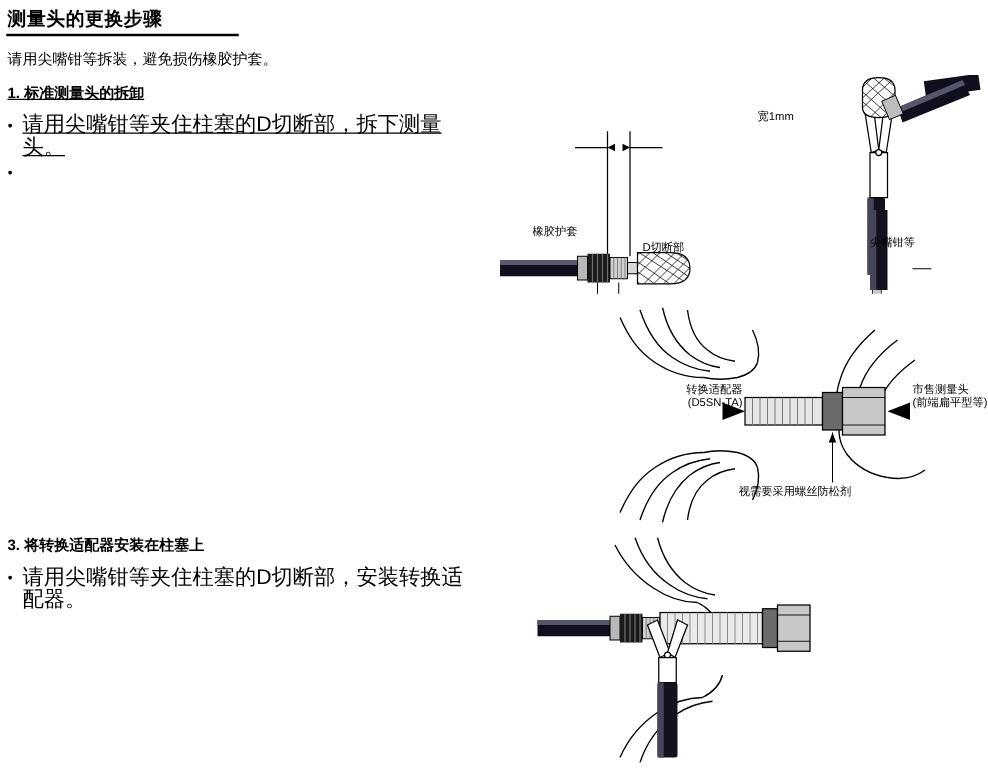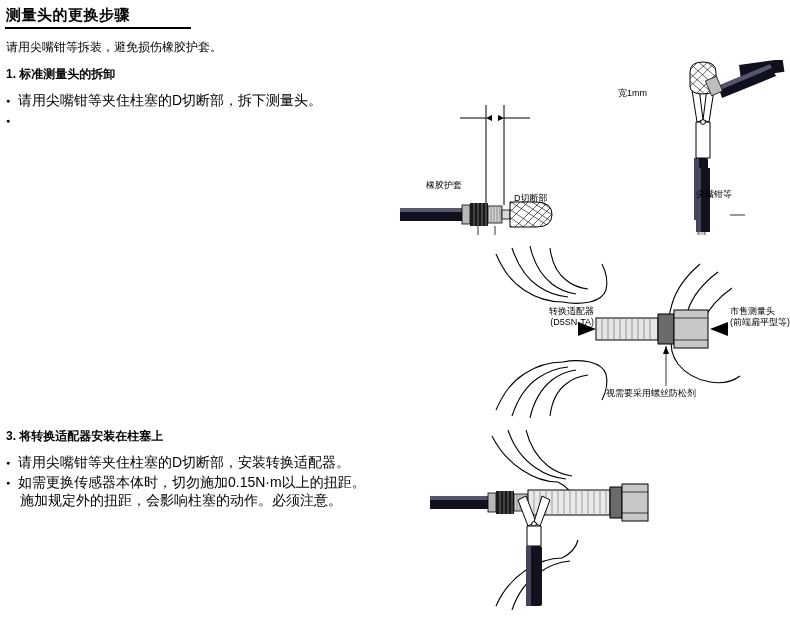--- a/index.html
+++ b/index.html
@@ -50,40 +50,40 @@
     position: absolute;
     left: 6px;
     width: 380px;
   }
   .sec-head {
     font-size: 12px;
     font-weight: bold;
     margin-bottom: 8px;
   }
   .bullet {
-    font-size: 14px;
+    font-size: 17px;
     line-height: 18px;
     margin-bottom: 2px;
     padding-left: 12px;
     position: relative;
   }
   .bullet::before {
     content: "\25CF";
     position: absolute;
     left: 0;
     top: 0;
     font-size: 7px;
     line-height: 19px;
   }
   .bullet .cont {
     display: block;
     padding-left: 2px;
   }
 
-  #sec1 { top: 66px; }
+  #sec1 { top: 66px; text-decoration: underline; }
   #sec2 { top: 246px; }
   #sec3 { top: 428px; }
 
   
   .figure {
     position: absolute;
   }
   #fig1 { left: 400px; top: 60px;  width: 386px; height: 170px; }
   #fig2 { left: 400px; top: 246px; width: 386px; height: 172px; }
   #fig3 { left: 400px; top: 430px; width: 386px; height: 180px; }
@@ -114,24 +114,20 @@
     </div>
     <div class="bullet">
     </div>
   </div>
 
 
   <div class="section" id="sec3">
     <div class="sec-head">3. 将转换适配器安装在柱塞上</div>
     <div class="bullet">
       <span>请用尖嘴钳等夹住柱塞的D切断部，安装转换适配器。</span>
-    </div>
-    <div class="bullet">
-      <span>如需更换传感器本体时，切勿施加0.15N·m以上的扭距。</span>
-      <span class="cont">施加规定外的扭距，会影响柱塞的动作。必须注意。</span>
     </div>
   </div>
 
   <div class="figure" id="fig1">
     <svg width="386" height="175" viewBox="0 0 386 175">
 
       <g stroke="#000" stroke-width="1" fill="none">
         <line x1="86" y1="45" x2="86" y2="145"></line>
         <line x1="104" y1="45" x2="104" y2="145"></line>
         <line x1="60" y1="58" x2="86" y2="58"></line>
@@ -246,21 +242,21 @@
       <g transform="translate(0,0)">
         <path d="M318,26 L370,4 L376,16 L322,38 Z" fill="#0f0f1e"></path>
         <path d="M318,26 L370,4 L372,8 L320,30 Z" fill="#55556b"></path>
         <rect x="308" y="18" width="12" height="16" fill="#bdbdbd" stroke="#000" stroke-width="0.7" transform="rotate(-23 314 26)"></rect>
       </g>
 
       <path d="M296,108 L310,108 L310,172 L296,172 Z" fill="#12121f"></path>
       <path d="M296,108 L301,108 L301,172 L296,172 Z" fill="#45455a"></path>
     </svg>
 
-    <div class="fig-label" style="left:218px; top:28px;">宽1mm</div>
+    <div class="fig-label" style="left:206px; top:28px;">宽1mm</div>
     <div class="fig-label" style="left:26px; top:120px;">橡胶护套</div>
     <div class="fig-label" style="left:74px; top:133px;padding-left:40px;">D切断部</div>
     <div class="fig-label" style="left:296px; top:129px;">尖嘴钳等</div>
   </div>
 
   <div class="figure" id="fig2">
     <svg width="386" height="172" viewBox="0 0 386 172">
 
       <g fill="none" stroke="#000" stroke-width="1.1">
         <path d="M96,8 C104,26 112,36 124,44 C136,52 150,56 163,56"></path>
@@ -313,21 +309,21 @@
       </g>
 
       <line x1="266" y1="100" x2="266" y2="140" stroke="#000" stroke-width="0.8"></line>
       <polygon points="266,100 263,108 269,108" fill="#000"></polygon>
     </svg>
 
     <div class="fig-label r" style="left:84px; top:60px; width:110px;">转换适配器</div>
     <div class="fig-label r" style="left:84px; top:71px; width:110px;">(D5SN-TA)</div>
     <div class="fig-label" style="left:330px; top:60px;">市售测量头</div>
     <div class="fig-label" style="left:330px; top:71px;">(前端扁平型等)</div>
-    <div class="fig-label" style="left:206px; top:142px;text-align:right;">视需要采用螺丝防松剂</div>
+    <div class="fig-label" style="left:191px; top:142px;text-align:right;">视需要采用螺丝防松剂</div>
   </div>
 
   <div class="figure" id="fig3">
     <svg width="386" height="180" viewBox="0 0 386 180">
 
       <g fill="none" stroke="#000" stroke-width="1.1">
         <path d="M92,6 C100,22 110,32 122,40 C134,48 146,52 158,52"></path>
         <path d="M108,0 C114,18 124,30 136,38 C146,45 156,48 166,49"></path>
         <path d="M126,0 C130,16 138,28 148,36 C156,42 164,45 172,46"></path>
         <path d="M158,52 C166,56 172,62 174,70"></path>

